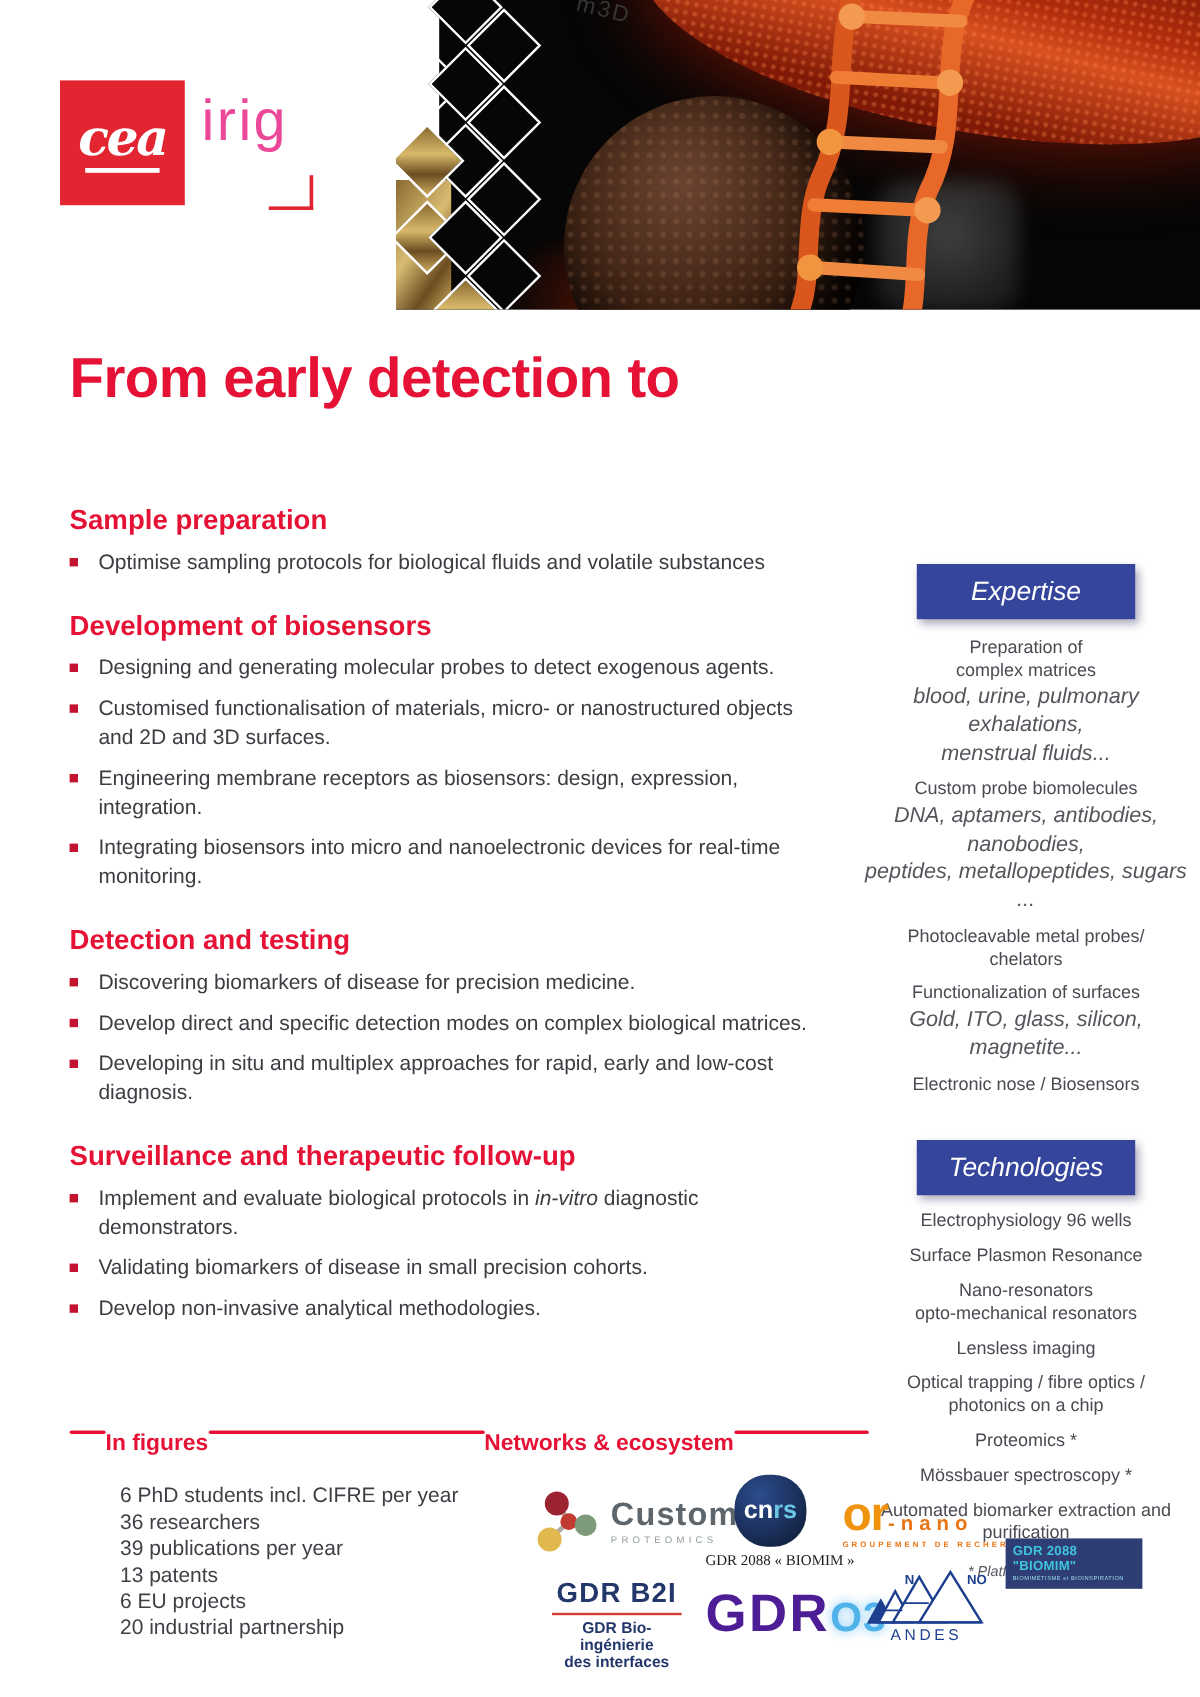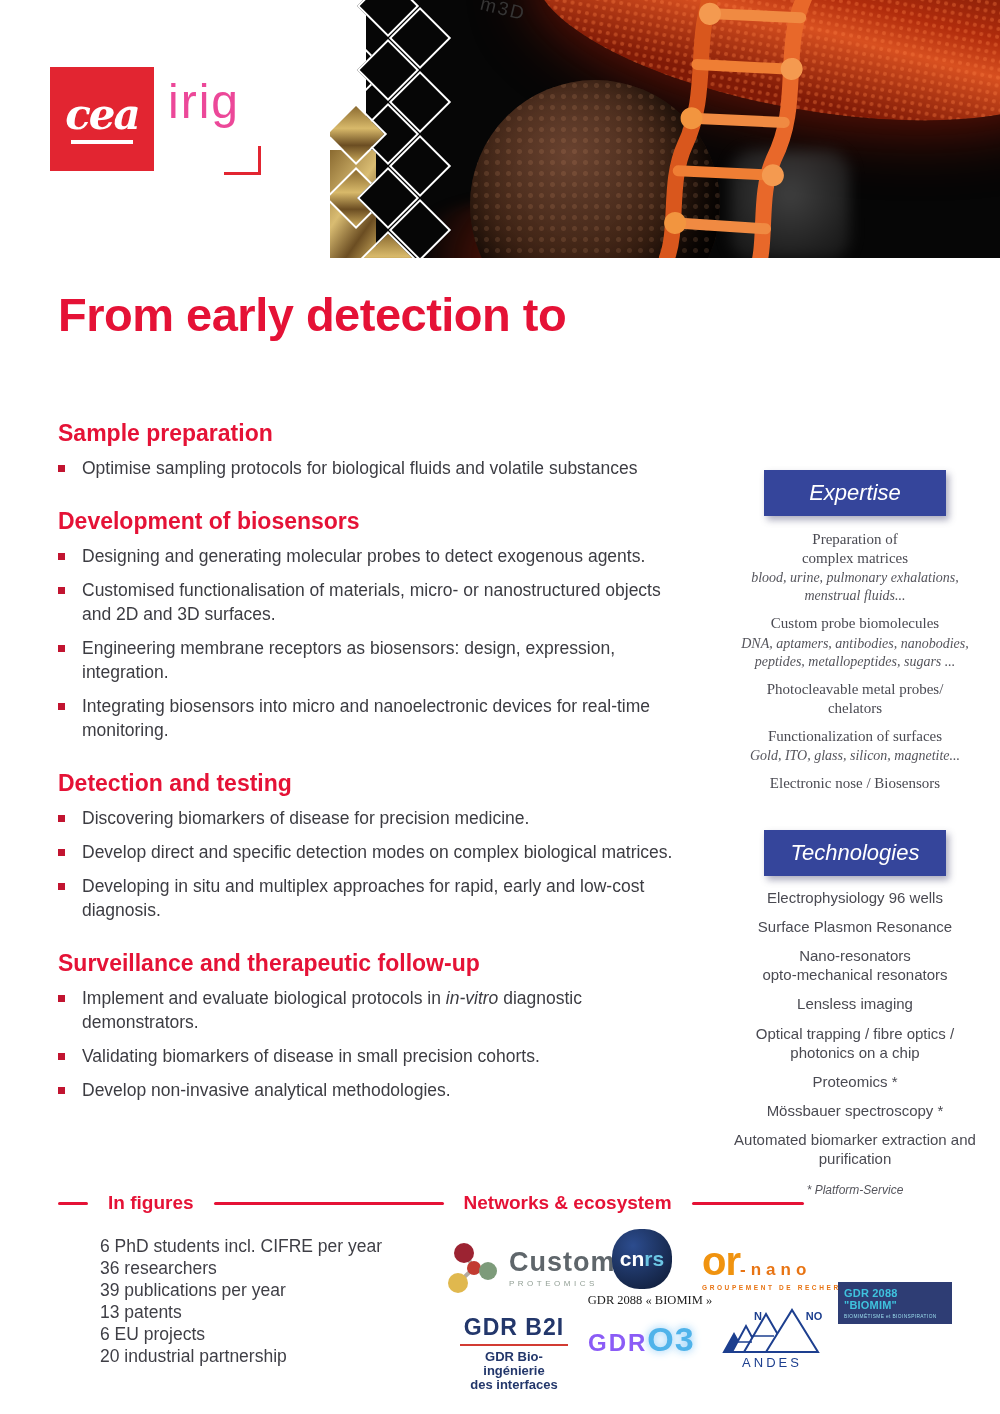--- a/index.html
+++ b/index.html
@@ -58,30 +58,30 @@
   .main li{display:flex;gap:17px;margin-top:10px;font-size:17.5px;line-height:1.37;color:#3c3c42;}
   .main li .bullet{flex:0 0 7px;width:7px;height:7px;background:#c21430;margin-top:8px;}
   .main li .it{font-style:italic;}
 
   
   .sidebar{position:absolute;left:712px;top:470px;width:286px;text-align:center;}
   .side-box{width:182px;height:46px;margin:0 auto;background:#35459b;color:#fff;font-style:italic;
             font-size:22px;display:flex;align-items:center;justify-content:center;
             box-shadow:3px 4px 7px rgba(70,70,110,.45);}
   .side-box.tech{margin-top:37px;}
-  .exp-list{margin-top:14px;font-family:Liberation Serif, serif;}
+  .exp-list{margin-top:14px;}
   .exp-main{font-size:15px;color:#4a4a52;line-height:1.27;margin-top:9px;}
-  .exp-sub{font-size:14px;font-style:italic;color:#55555c;line-height:1.3;margin-top:1px;}
+  .exp-sub{font-size:18px;font-style:italic;color:#55555c;line-height:1.3;margin-top:1px;}
   .tech-list{margin-top:12px;}
   .tech-item{font-size:15px;color:#4a4a52;line-height:1.27;margin-top:10px;}
   .footnote{font-size:12px;font-style:italic;color:#55555c;margin-top:15px;}
 
   
   .rule-row{position:absolute;left:58px;top:1192px;width:880px;height:22px;display:flex;
-            align-items:center;gap:20px;}
+            align-items:flex-start;gap:0;}
   .redline{height:3px;background:#e51236;border-radius:2px;}
   .rr-dash{width:30px;}
   .rr-line1{width:230px;}
   .rr-line2{width:112px;}
   .band-h{font-size:19px;font-weight:700;color:#e51236;white-space:nowrap;}
   .stats{position:absolute;left:100px;top:1235px;font-size:17.5px;color:#3f3f46;line-height:1.2;}
   .stats div{margin-top:1px;}
 
   
   .logo{position:absolute;color:#444;}
@@ -101,21 +101,21 @@
   .ornano-nano{font-size:17px;font-weight:700;color:#e87413;letter-spacing:5px;margin-top:24px;}
   .ornano-sub{font-size:6.5px;letter-spacing:2.6px;color:#e87413;margin-top:4px;font-weight:700;}
   .biomim{left:838px;top:1282px;width:104px;background:#2e3d74;padding:5px 4px 5px 6px;text-align:left;}
   .biomim-title{font-size:11px;font-weight:800;color:#3fc3de;letter-spacing:.2px;}
   .biomim-sub{font-size:4.8px;color:#9adcec;margin-top:3px;letter-spacing:.4px;}
   .gdrb2i{left:460px;top:1314px;width:108px;text-align:center;}
   .gdrb2i-title{font-size:23px;font-weight:800;color:#23376b;letter-spacing:1px;}
   .gdrb2i-rule{height:2px;background:#d23b32;margin:3px 0 4px 0;}
   .gdrb2i-sub{font-size:13px;font-weight:700;color:#23376b;line-height:1.08;}
   .gdro3{left:588px;top:1320px;display:flex;align-items:baseline;}
-  .gdro3-gdr{font-size:24px;font-weight:600;color:#8b5cf6;letter-spacing:2px;}
+  .gdro3-gdr{font-size:44px;font-weight:600;color:#4c1d95;letter-spacing:2px;}
   .gdro3-o3{font-size:34px;font-weight:700;color:#4fb3ea;letter-spacing:1px;
             text-shadow:0 0 9px rgba(110,190,245,.9);}
   .andes{left:722px;top:1306px;}
 </style>
 </head>
 <body>
 
 <div class="page">
 
   <div class="cea-box">

